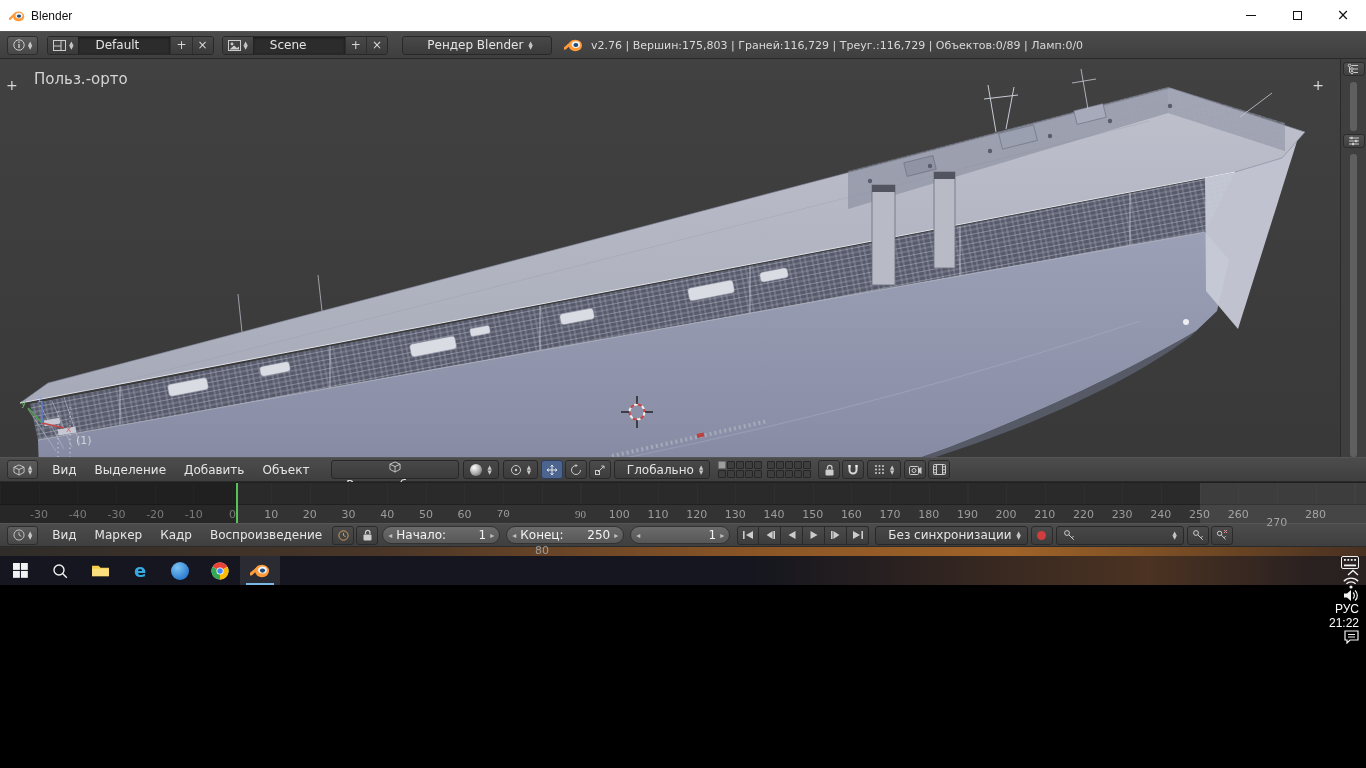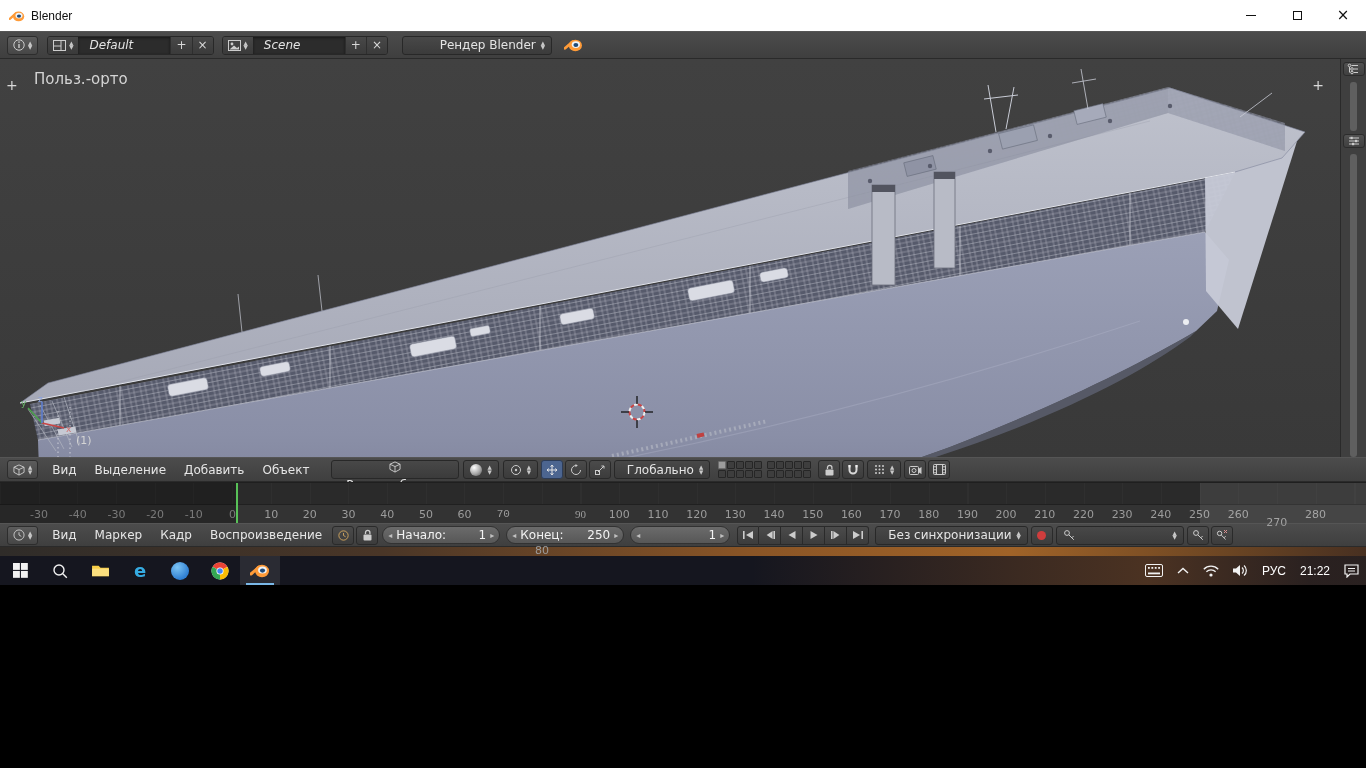--- a/index.html
+++ b/index.html
@@ -19,27 +19,27 @@
   
   .hbar{display:flex;align-items:center;padding:0 5px;background:linear-gradient(#4c4c4c,#3f3f3f);border-top:1px solid #555;border-bottom:1px solid #2a2a2a;flex:0 0 auto;}
   .infobar{height:28px;}
   .v3dheader{height:25px;}
   .tlheader{height:24px;}
   .menus{display:flex;align-items:center;height:100%;}
   .menu-item{padding:0 9px;display:flex;align-items:center;height:100%;color:#e6e6e6;cursor:default;white-space:nowrap;}
   .editorbtn{display:inline-flex;align-items:center;gap:3px;background:linear-gradient(#5c5c5c,#464646);border:1px solid #2d2d2d;border-radius:3px;height:19px;padding:0 5px;margin:0 5px 0 2px;}
   .spin{display:inline-flex;flex-direction:column;justify-content:center;font-size:5.5px;line-height:4.5px;color:#c9c9c9;}
   .dd{display:inline-flex;align-items:center;gap:5px;background:linear-gradient(#484848,#3b3b3b);border:1px solid #282828;border-radius:3px;height:19px;padding:0 6px;margin:0 2px;white-space:nowrap;}
-  .dd.wide{justify-content:flex-end;padding-left:12px;}
+  .dd.wide{justify-content:center;padding-left:12px;}
   .iconbtn{display:inline-flex;align-items:center;justify-content:center;height:19px;min-width:22px;background:linear-gradient(#4b4b4b,#3c3c3c);border:1px solid #2a2a2a;border-radius:3px;margin:0 1px;}
   .iconbtn.pressed{background:#4d6astro;background:#4c6590;border-color:#2d3c57;}
   .selector{display:inline-flex;align-items:stretch;height:19px;border:1px solid #282828;border-radius:3px;overflow:hidden;margin:0 4px;}
   .selector .seg{display:flex;align-items:center;gap:3px;padding:0 5px;background:linear-gradient(#484848,#3a3a3a);border-left:1px solid #2e2e2e;}
   .selector .seg:first-child{border-left:none;}
-  .selector .name{background:#2c2c2c;min-width:92px;padding:0 11px;display:flex;align-items:center;box-shadow:inset 0 1px 3px rgba(0,0,0,.5);font-style:italic;}
+  .selector .name{background:#2c2c2c;min-width:92px;padding:0 17px;display:flex;align-items:center;box-shadow:inset 0 1px 3px rgba(0,0,0,.5);}
   .selector .plus,.selector .closex{color:#d8d8d8;font-size:12px;}
   .numf{display:inline-flex;align-items:center;background:linear-gradient(#6b6b6b,#575757);border:1px solid #323232;border-radius:9px;height:18px;padding:0 5px;margin:0 3px;min-width:118px;color:#f2f2f2;}
   .numf .arr{font-size:8px;color:#c0c0c0;}
   .numf .lab{margin:0 4px;}
   .numf .val{margin-left:auto;margin-right:4px;}
   .numf.cur{min-width:100px;}
   .pbgroup{display:flex;margin:0 4px;}
   .pbgroup .iconbtn{border-radius:0;margin:0;border-left-width:0;}
   .pbgroup .iconbtn:first-child{border-radius:3px 0 0 3px;border-left-width:1px;}
   .pbgroup .iconbtn:last-child{border-radius:0 3px 3px 0;}
@@ -78,21 +78,21 @@
 
   
   .deskgap{height:9px;background:linear-gradient(90deg,#2f2c29,#4a3627 28%,#8a5526 55%,#a06328 74%,#6b4523 90%,#483021);flex:0 0 auto;}
   .taskbar{height:29px;background:#15161f;display:flex;align-items:center;position:relative;flex:0 0 auto;font-family:"Liberation Sans",sans-serif;}
   .taskbar::before{content:"";position:absolute;inset:0;background:linear-gradient(90deg,transparent 55%,rgba(190,110,40,.22) 74%,rgba(190,110,40,.32) 84%,rgba(190,110,40,.12) 96%);pointer-events:none;}
   .tbtn{width:40px;height:100%;display:flex;align-items:center;justify-content:center;position:relative;z-index:1;}
   .tbtn.active{background:rgba(255,255,255,.09);}
   .tbtn.active::after{content:"";position:absolute;left:6px;right:6px;bottom:0;height:2px;background:#7ab8e8;}
   .edge-e{color:#35abe2;font-weight:bold;font-size:18px;line-height:1;font-family:"DejaVu Sans",sans-serif;}
   .bluecircle{width:18px;height:18px;border-radius:50%;background:radial-gradient(circle at 35% 30%,#7cc4f4,#2f7fd3 70%);display:block;}
-  .tray{margin-left:auto;display:flex;align-items:flex-end;height:100%;z-index:1;}
+  .tray{margin-left:auto;display:flex;align-items:flex-end;height:100%;z-index:1;flex-direction:column;}
   .tray-item{padding:0 7px;display:flex;align-items:center;justify-content:center;height:100%;color:#fff;font-size:12px;white-space:nowrap;}
 
   svg{display:block;}
 </style>
 </head>
 <body>
 
 <div id="root">
 
   <div class="titlebar">
@@ -176,20 +176,21 @@
         </span>
     </span>
     <span class="blogo wicon">
         <svg width="19" height="16" viewBox="0 0 20 17">
           <path d="M1 12 L9 5" stroke="#ff9b38" stroke-width="3" stroke-linecap="round"></path>
           <ellipse cx="12" cy="9" rx="7" ry="6.2" fill="#ff9b38"></ellipse>
           <ellipse cx="12.5" cy="8" rx="4.4" ry="3.6" fill="#eef3f8"></ellipse>
           <ellipse cx="12.5" cy="8.6" rx="2.6" ry="2.1" fill="#1f4a78"></ellipse>
         </svg>
       </span>
+    <span class="stats">v2.76 | Вершин:175,803 | Граней:116,729 | Треуг.:116,729 | Объектов:0/89 | Ламп:0/0</span>
   </div>
 
   <div class="main">
     <div class="viewport">
 
       <svg width="1340" height="581" viewBox="0 0 1340 581" style="position:absolute;left:0;top:0;">
         <defs>
           <linearGradient id="hullg" x1="0" y1="0" x2="0" y2="1">
             <stop offset="0" stop-color="#9ba0b6"></stop>
               <stop offset="0.55" stop-color="#8a8fa7"></stop>

